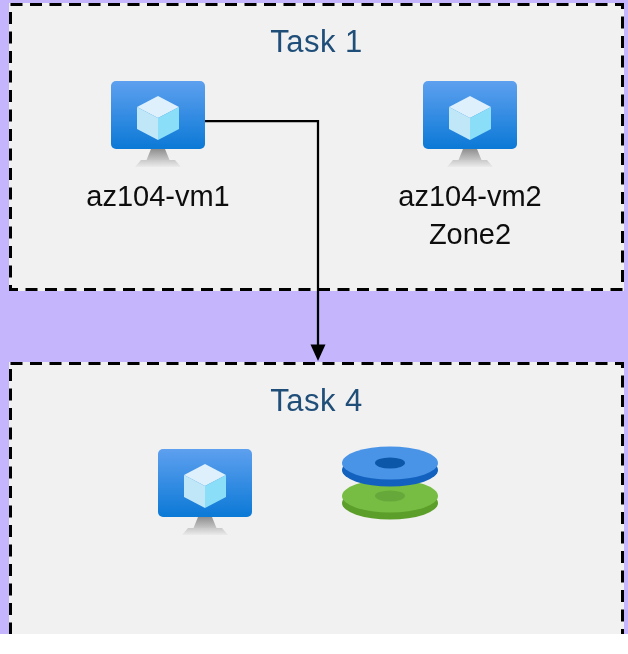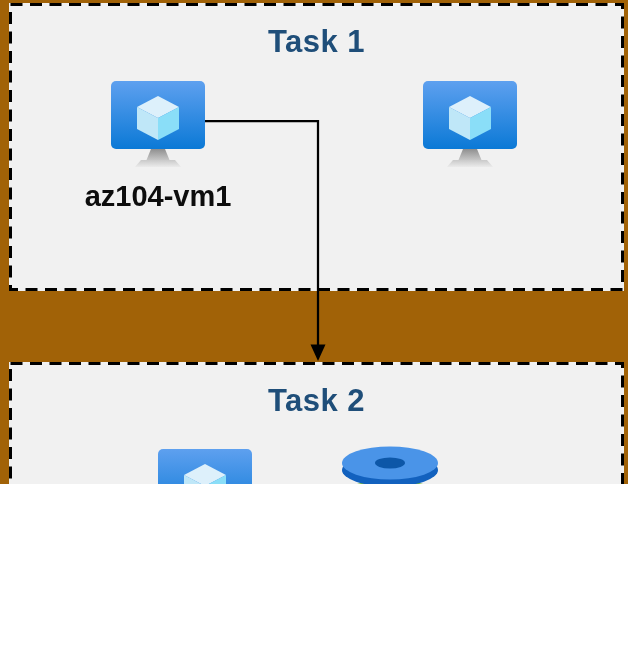--- a/index.html
+++ b/index.html
@@ -1,18 +1,18 @@
 <!DOCTYPE html>
 <html><head>
 <meta charset="utf-8">
 <style>
   * { box-sizing: border-box; }
   html, body { margin: 0; padding: 0; background: #ffffff; }
   body { font-family: "Liberation Sans", sans-serif; }
-  .canvas { position: relative; width: 628px; height: 484px; background: #a16207; overflow: hidden; font-weight: bold; }
+  .canvas { position: relative; width: 628px; height: 634px; background: #c4b5fd; overflow: hidden; }
 
   .panel { position: absolute; left: 9px; width: 615px; background: #f1f1f1; }
   .panel-task1 { top: 3px; height: 288px; }
   .panel-task2 { top: 362px; height: 287px; }
 
   .panel-title {
     padding-top: 21px;
     text-align: center;
     font-size: 31px;
     line-height: 36px;
@@ -89,25 +89,27 @@
 
     <div class="vm-block vm-block-2">
       <svg width="96" height="90" viewBox="0 0 96 90">
         <rect x="1" y="1" width="94" height="68" rx="5" fill="url(#gScreen)"></rect>
         <path d="M48 16 L69 27 L48 38 L27 27 Z" fill="#ddf0fb"></path>
         <path d="M27 27 L48 38 L48 60 L27 49 Z" fill="#bfe7f8"></path>
         <path d="M69 27 L48 38 L48 60 L69 49 Z" fill="#8adef8"></path>
         <path d="M41 69 L55 69 L59.5 80 L36.5 80 Z" fill="url(#gNeck)"></path>
         <path d="M31 80 L65 80 L71 87 L25 87 Z" fill="url(#gBase)"></path>
       </svg>
+      <div class="vm-name">az104-vm2</div>
+      <div class="vm-zone">Zone2</div>
     </div>
   </section>
 
   <section class="panel panel-task2">
-    <div class="panel-title">Task 2</div>
+    <div class="panel-title">Task 4</div>
 
     <svg class="t2-vm-icon" width="96" height="90" viewBox="0 0 96 90">
       <rect x="1" y="1" width="94" height="68" rx="5" fill="url(#gScreen)"></rect>
       <path d="M48 16 L69 27 L48 38 L27 27 Z" fill="#ddf0fb"></path>
       <path d="M27 27 L48 38 L48 60 L27 49 Z" fill="#bfe7f8"></path>
       <path d="M69 27 L48 38 L48 60 L69 49 Z" fill="#8adef8"></path>
       <path d="M41 69 L55 69 L59.5 80 L36.5 80 Z" fill="url(#gNeck)"></path>
       <path d="M31 80 L65 80 L71 87 L25 87 Z" fill="url(#gBase)"></path>
     </svg>
 

